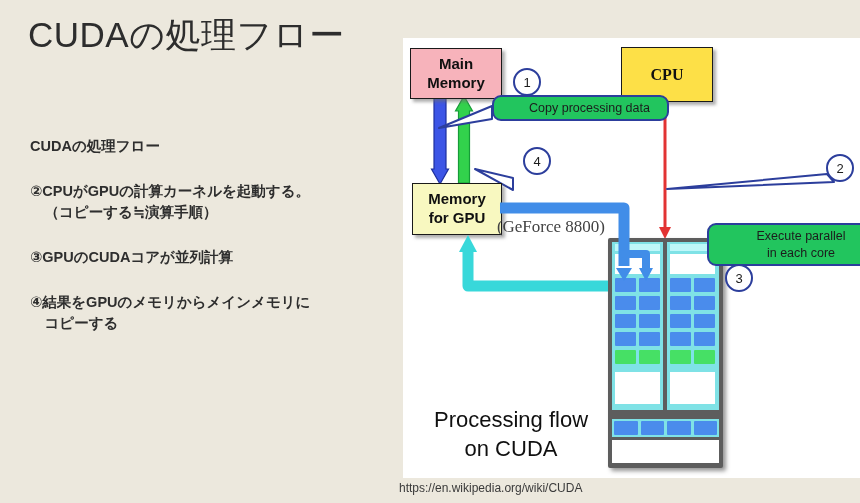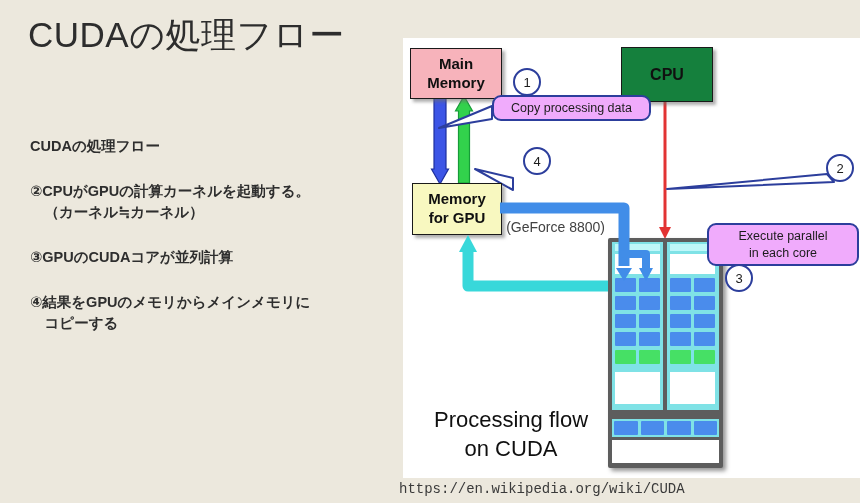--- a/index.html
+++ b/index.html
@@ -14,42 +14,42 @@
     position:absolute;left:28px;top:12px;
     font-size:35px;color:#2d2d2d;letter-spacing:.5px;font-weight:500;
   }
   .body-text{
     position:absolute;left:30px;top:136px;width:370px;
     font-size:14.5px;font-weight:600;color:#2e2e2e;line-height:21px;
   }
   .body-text p{margin:0 0 24px 0;}
   .source-url{
     position:absolute;left:399px;top:481px;
-    font-size:14px;color:#3a3a3a;font-family:Liberation Mono, monospace;
+    font-size:12px;color:#3a3a3a;
   }
   
   .panel{
     position:absolute;left:403px;top:38px;width:457px;height:440px;
     background:#ffffff;
   }
   .layer{position:absolute;left:0;top:0;}
   .under{z-index:0;}
   .over{z-index:3;pointer-events:none;}
   .box{
     position:absolute;z-index:2;
     border:1.6px solid #1a1a1a;
     box-shadow:3px 3px 3px rgba(110,110,110,.55);
     display:flex;align-items:center;justify-content:center;text-align:center;
     font-size:15px;font-weight:600;color:#101010;line-height:1.25;
   }
   .callout{
-    position:absolute;z-index:2;background:#f0abfc;
+    position:absolute;z-index:2;background:#22c55e;
     border:2px solid #2c3e9c;border-radius:9px;
     display:flex;align-items:center;justify-content:center;text-align:center;
-    font-size:12.5px;color:#1c1c1c;line-height:1.3;font-weight:500;
+    font-size:12.5px;color:#1c1c1c;line-height:1.3;font-weight:500;padding-left:18px;
   }
   .cnum{
     position:absolute;z-index:4;width:24px;height:24px;border-radius:50%;
     background:#fff;border:2px solid #2c3e9c;
     display:flex;align-items:center;justify-content:center;
     font-size:13px;color:#1c1c1c;
   }
   
   .gpu{
     position:absolute;z-index:2;left:205px;top:200px;width:115px;height:230px;
@@ -71,35 +71,35 @@
     position:absolute;left:4px;top:181px;width:107px;height:18px;background:#7fe2e6;
     display:flex;gap:3px;padding:2px;box-sizing:border-box;
   }
   .bottom-cell{flex:1;border-radius:1px;}
   .gpu-bottom-white{position:absolute;left:4px;top:202px;width:107px;height:23px;background:#fff;}
   .gpu-label{
     position:absolute;z-index:2;left:62px;top:181px;width:140px;
     text-align:right;color:#424242;
   }
   .gpu-label .big{display:block;font-size:26px;line-height:28px;font-weight:500;}
-  .gpu-label .sub{display:block;font-size:14px;line-height:16px;}
+  .gpu-label .sub{display:block;font-size:17px;line-height:16px;font-family:Liberation Serif, serif;}
   .caption{
     position:absolute;z-index:2;left:8px;top:367px;width:200px;
     text-align:center;font-size:22px;line-height:29px;color:#101010;font-weight:500;
   }
 </style>
 </head>
 <body>
 
 <div class="slide-title">CUDAの処理フロー</div>
 
 <div class="body-text">
   <p class="pre">CUDAの処理フロー</p>
   <p class="pre">②CPUがGPUの計算カーネルを起動する。
-　（カーネル≒カーネル）</p>
+　（コピーする≒演算手順）</p>
   <p class="pre">③GPUのCUDAコアが並列計算</p>
   <p class="pre">④結果をGPUのメモリからメインメモリに
 　コピーする</p>
 </div>
 
 <div class="panel">
 
   <svg class="layer under" width="457" height="440">
 
     <polygon points="31,59 43,59 43,131 45.5,131 37,146 28.5,131 31,131" stroke-width="1.2" fill="#3c55e6" stroke="#1d2f9e"></polygon>
@@ -112,21 +112,21 @@
     <polygon points="89,68 89,81 36,90" fill="#ffffff" stroke-width="2" stroke-linejoin="round" stroke="#2c3e9c"></polygon>
     <polygon points="424,136 431,144 264,151" fill="#ffffff" stroke-width="2" stroke-linejoin="round" stroke="#2c3e9c"></polygon>
     <polygon points="110,140 110,152 72,131" fill="#ffffff" stroke-width="2" stroke-linejoin="round" stroke="#2c3e9c"></polygon>
     <polygon points="306,218 315,224 254,233" fill="#ffffff" stroke-width="2" stroke-linejoin="round" stroke="#2c3e9c"></polygon>
   </svg>
 
   <div class="box pre" style="left: 7px; top: 10px; width: 90px; height: 49px; background: rgb(247, 179, 187);">
     <span class="pre">Main
 Memory</span>
   </div>
-  <div class="box" style="left: 218px; top: 9px; width: 90px; height: 53px; font-size: 16px; background: #15803d;">
+  <div class="box" style="left: 218px; top: 9px; width: 90px; height: 53px; font-size: 16px; background: #fde047; font-family: Liberation Serif, serif;">
     <span>CPU</span>
   </div>
   <div class="box pre" style="left: 9px; top: 145px; width: 88px; height: 50px; background: rgb(248, 248, 192);">
     <span class="pre">Memory
 for GPU</span>
   </div>
 
   <div class="gpu-label">
     <span class="sub">(GeForce 8800)</span>
   </div>

